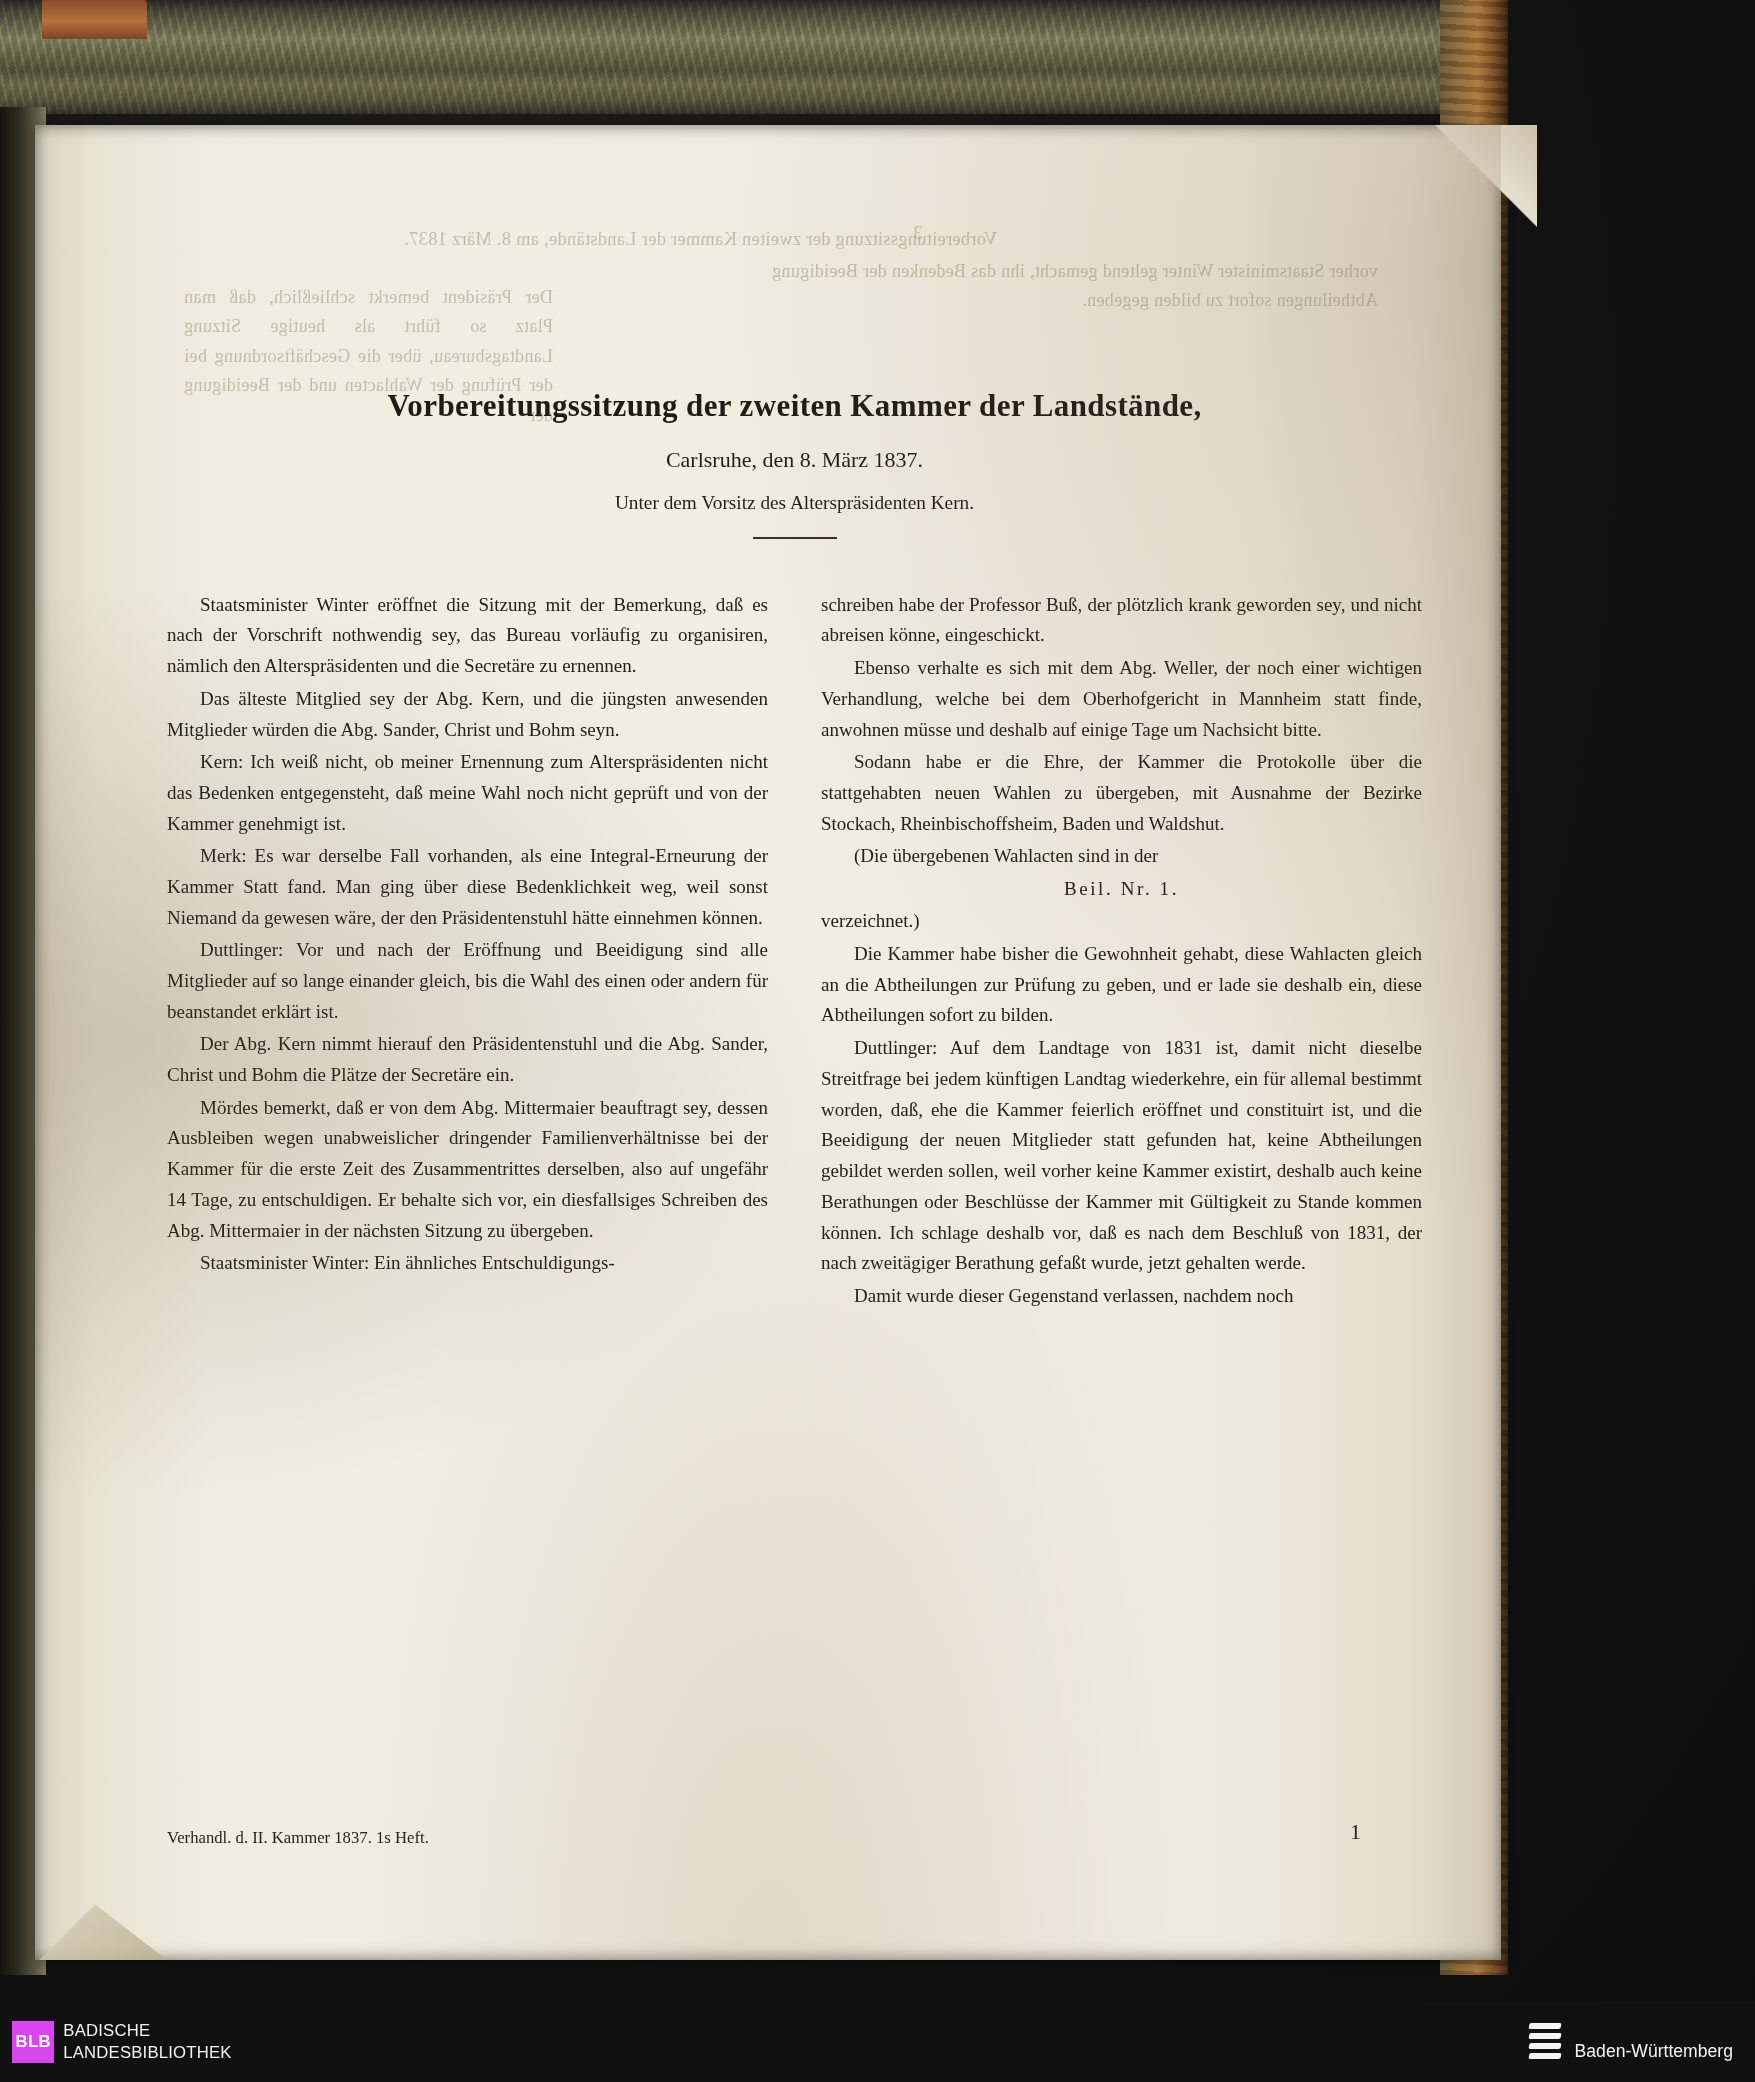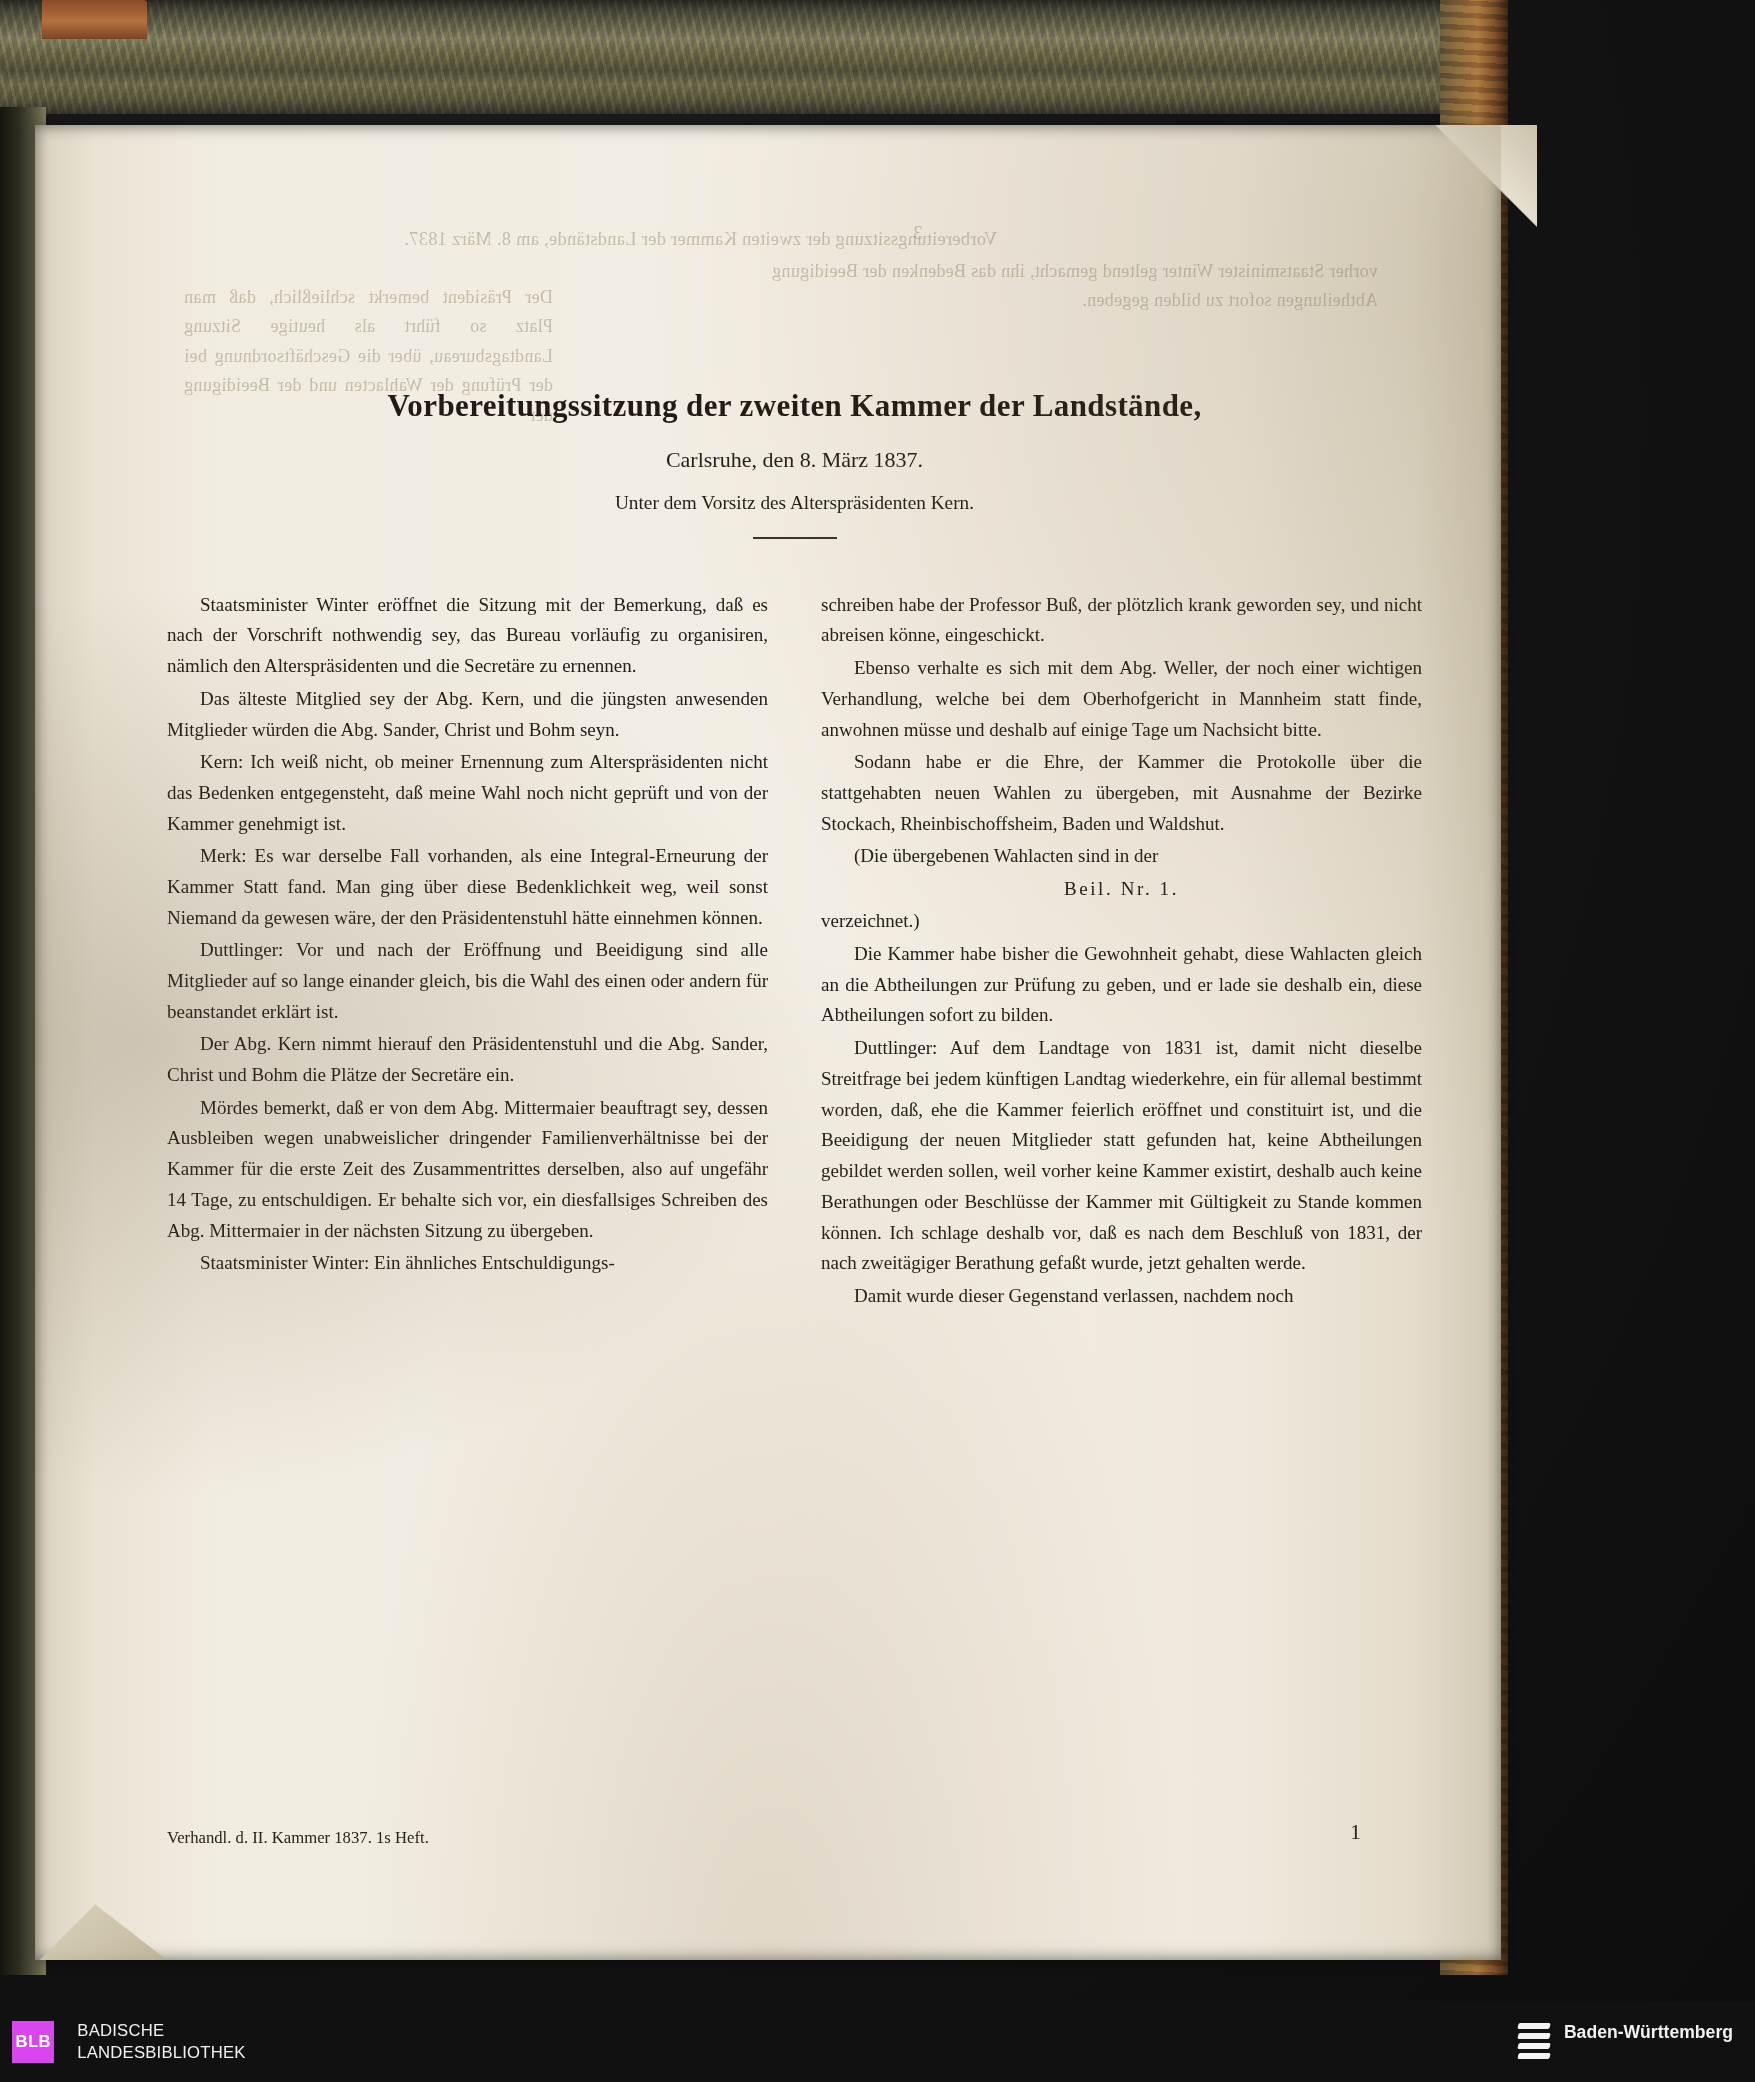--- a/index.html
+++ b/index.html
@@ -260,34 +260,33 @@
     color: #fff;
     font-family: "Liberation Sans", sans-serif;
     font-size: 16.7px;
     font-weight: 700;
     display: flex;
     align-items: center;
     justify-content: center;
     letter-spacing: 0.4px;
   }
   .blb-text {
-    margin-left: 23px;
+    margin-left: 9px;
     color: #f2f2f2;
     font-family: "Liberation Sans", sans-serif;
     font-size: 16.7px;
     line-height: 1.28;
     letter-spacing: 0.2px;
   }
   .right-brand {
     position: absolute;
     right: 23px;
     display: flex;
-    align-items: flex-start;
+    align-items: flex-end;
     gap: 12.3px;
-    font-weight: bold;
   }
   .bw-crest {
     width: 35px;
     height: 40px;
     position: relative;
   }
   .bw-crest span {
     position: absolute;
     left: 1.8px;
     width: 32px;

